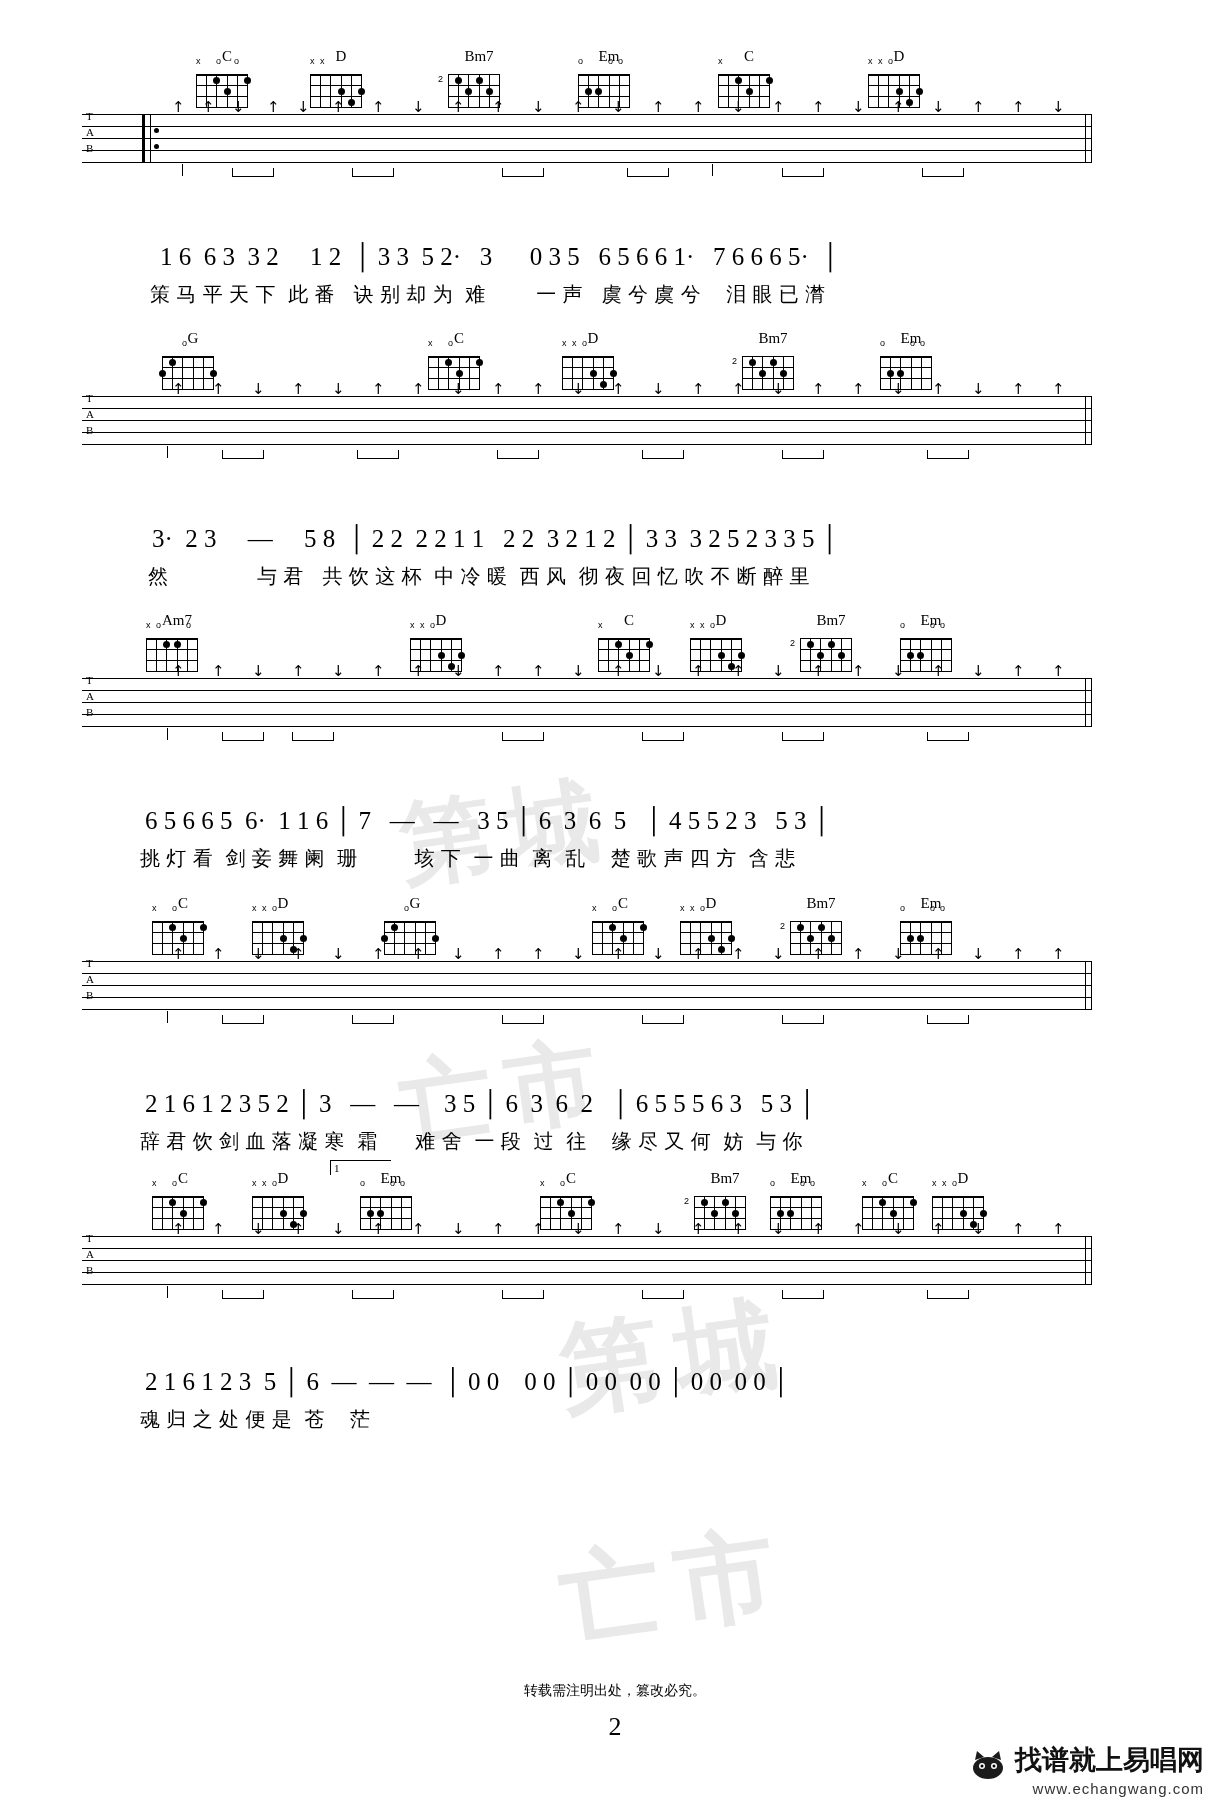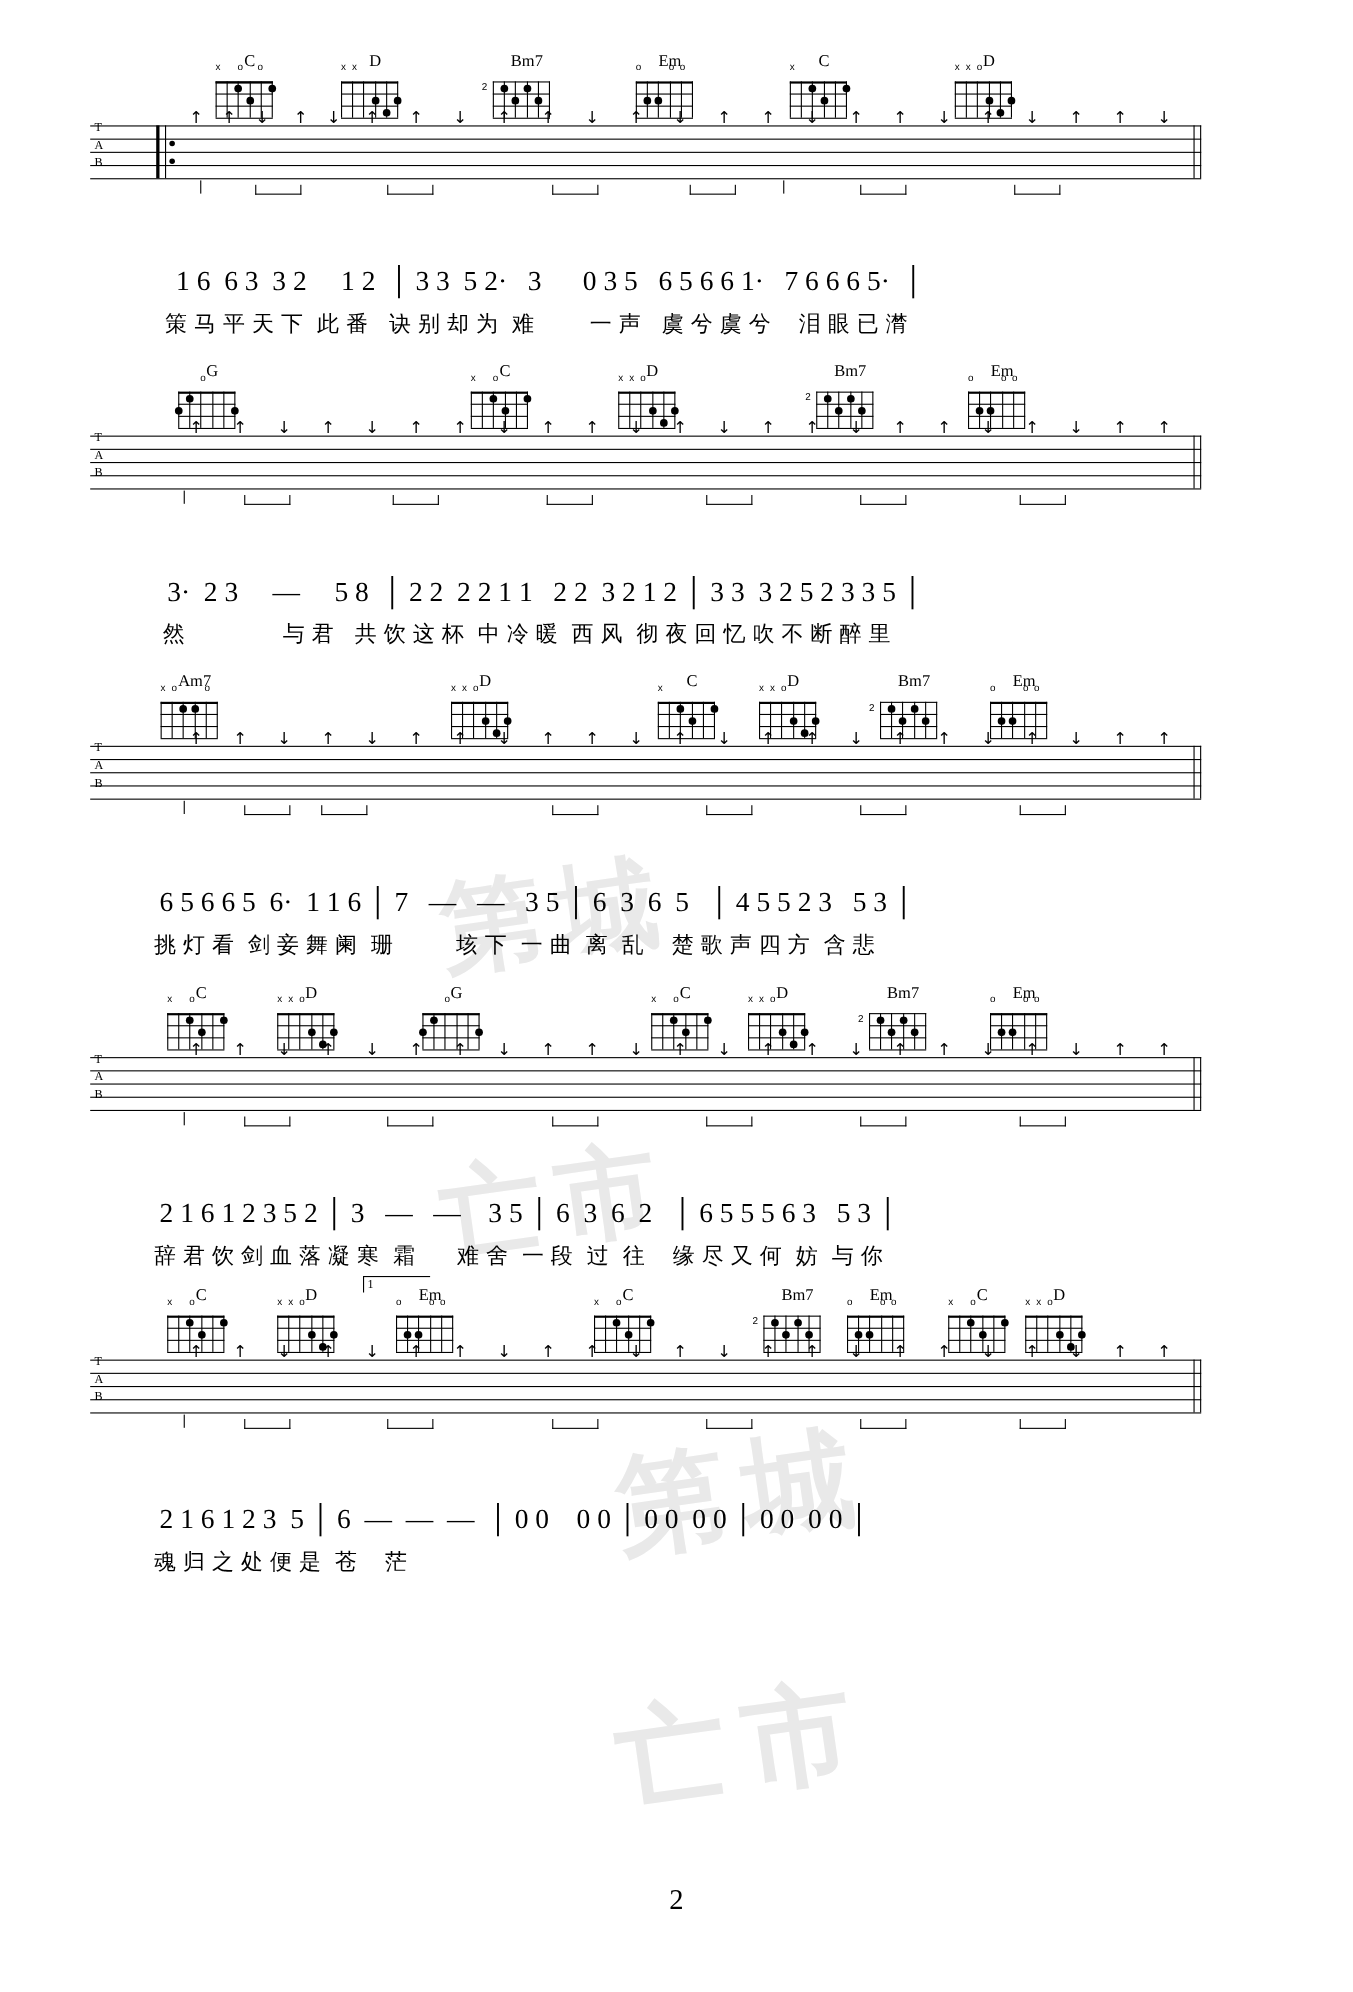--- a/index.html
+++ b/index.html
@@ -996,16 +996,32 @@
       <div class="beam" style="left:845px;top:54px;width:40px;"></div>
       <div class="stem" style="left:85px;top:50px;"></div>
     </div>
 
     <div class="lyricrow" style="top:208px;">
       <div class="numline" style="left:145px;top:0px;">2 1 6 1 2 3  5 │ 6  —  —  —  │ 0 0    0 0 │ 0 0  0 0 │ 0 0  0 0 │</div>
       <div class="cnline" style="left:140px;top:38px;">魂 归 之 处 便 是  苍    茫</div>
     </div>
   </div>
 
+  <div class="footnote" style="top:1682px;">转载需注明出处，篡改必究。</div>
   <div class="pageno" style="top:1712px;">2</div>
 
+  <div class="brand">
+    <span class="brandicon">
+      <svg width="38" height="30" viewBox="0 0 38 30">
+        <ellipse cx="19" cy="18" rx="15" ry="11" fill="#1b1b1b"></ellipse>
+        <polygon points="6,10 8,1 15,7" fill="#1b1b1b"></polygon>
+        <polygon points="32,10 30,1 23,7" fill="#1b1b1b"></polygon>
+        <circle cx="13" cy="16" r="3" fill="#fff"></circle>
+        <circle cx="25" cy="16" r="3" fill="#fff"></circle>
+        <circle cx="13" cy="16" r="1.5" fill="#000"></circle>
+        <circle cx="25" cy="16" r="1.5" fill="#000"></circle>
+      </svg>
+    </span>
+    <span class="b1">找谱就上易唱网</span>
+    <div class="b2">www.echangwang.com</div>
+  </div>
 
 </div>
 
 </body></html>

